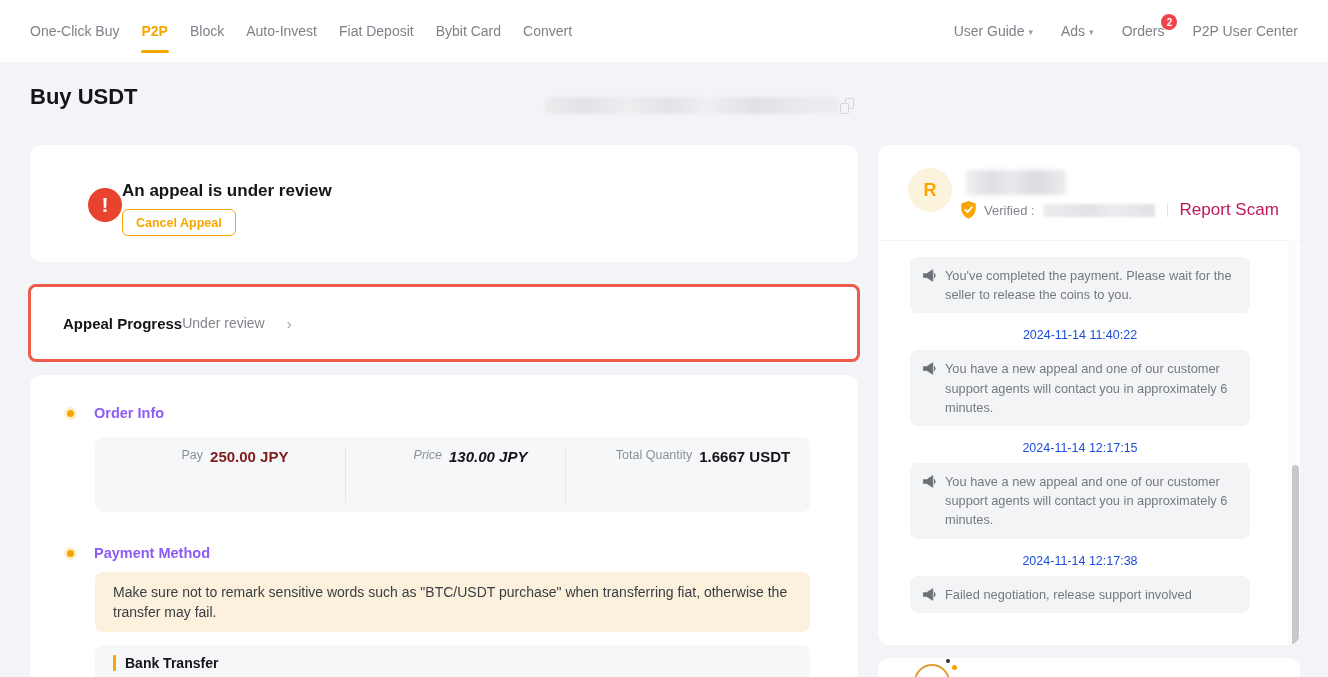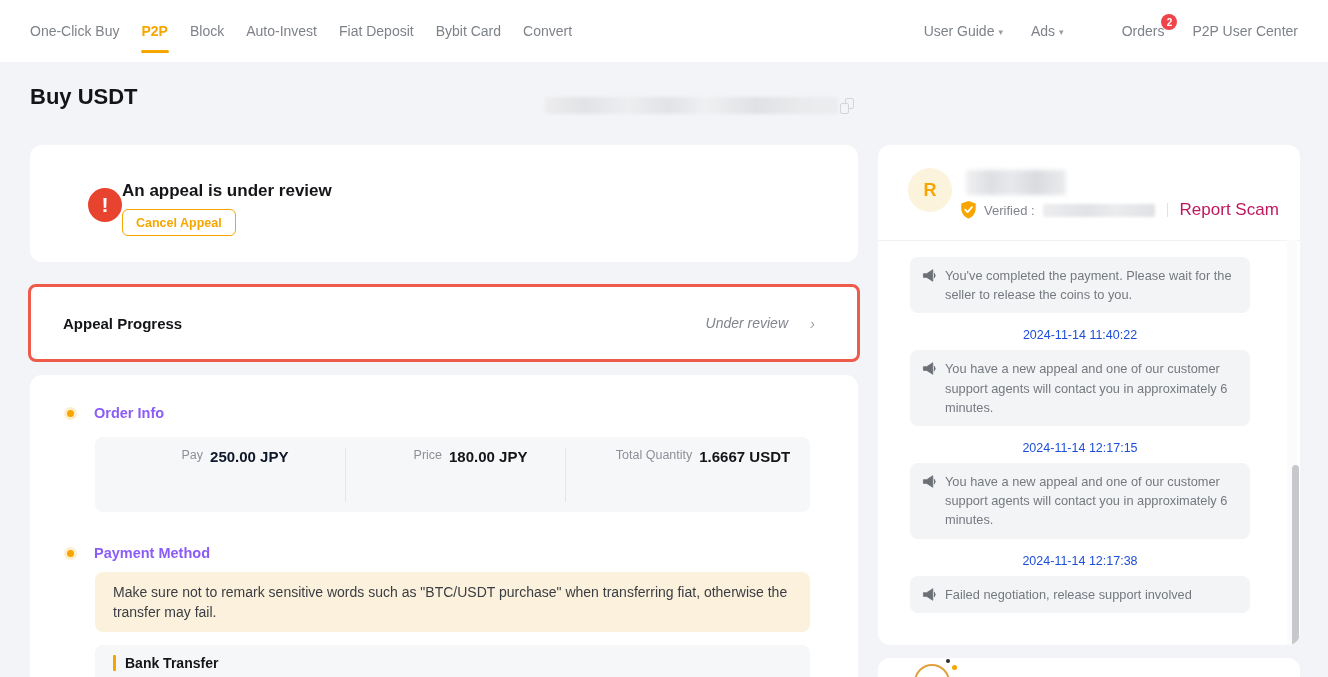--- a/index.html
+++ b/index.html
@@ -10,58 +10,58 @@
   }
   
   .topnav { position:absolute; top:0; left:0; width:1328px; height:62px; background:#ffffff; display:flex; align-items:center; justify-content:space-between; padding:0 30px; }
   .nav-left { display:flex; align-items:center; gap:22px; }
   .nav-item { font-size:14px; color:#7e8289; cursor:pointer; position:relative; white-space:nowrap; padding:20px 0; }
   .nav-item.active { color:#f7a600; font-weight:bold; }
   .nav-item.active::after { content:""; position:absolute; left:50%; transform:translateX(-50%); bottom:6px; width:28px; height:3px; border-radius:2px; background:#f7a600; }
   .nav-right { display:flex; align-items:center; gap:28px; }
   .nav-right .nav-item { padding:0; }
   .caret { font-size:9px; color:#9a9da3; margin-left:4px; vertical-align:1px; }
-  .orders-wrap { position:relative;margin-left:30px; }
+  .orders-wrap { position:relative; }
   .badge { position:absolute; top:-9px; right:-13px; min-width:16px; height:16px; border-radius:8px; background:#ef454a; color:#fff; font-size:10px; font-weight:bold; display:flex; align-items:center; justify-content:center; padding:0 4px; }
   
   .page-title { position:absolute; left:30px; top:84px; font-size:22px; font-weight:bold; color:#141518; }
   .order-no-blur { position:absolute; left:545px; top:97px; width:293px; height:17px; border-radius:3px;
     background:linear-gradient(90deg,#ececee 0%,#e2e3e6 14%,#eceef0 28%,#e1e3e6 42%,#eef0f2 55%,#dfe1e4 72%,#e9ebed 88%,#ececef 100%);
     filter:blur(1.5px); }
   .copy-icon { position:absolute; left:840px; top:98px; width:14px; height:16px; }
   .copy-icon .back,.copy-icon .front { position:absolute; width:9px; height:11px; border:1.5px solid #d3d5d9; border-radius:2px; background:#f3f4f7; }
   .copy-icon .back { right:0; top:0; }
   .copy-icon .front { left:0; bottom:0; }
   
   .card { position:absolute; background:#fff; border-radius:12px; }
   .appeal-card { left:30px; top:145px; width:828px; height:117px; }
   .appeal-icon { position:absolute; left:58px; top:43px; width:34px; height:34px; border-radius:50%; background:#e7432e; color:#fff; display:flex; align-items:center; justify-content:center; font-size:21px; font-weight:bold; }
   .appeal-title { position:absolute; left:92px; top:36px; font-size:17px; font-weight:bold; color:#141518; }
   .cancel-appeal-btn { position:absolute; left:92px; top:64px; height:27px; padding:0 13px; background:#fff; border:1.5px solid #f7a600; border-radius:6px; color:#f7a600; font-size:12.5px; font-weight:bold; font-family:Liberation Sans, sans-serif; cursor:pointer; display:flex; align-items:center; }
   
-  .progress-card { left:28px; top:284px; width:832px; height:78px; border:3px solid #ef5b4b; border-radius:8px; display:flex; align-items:center; justify-content:space-between; padding:0 42px 0 32px; cursor:pointer; }
+  .progress-card { left:28px; top:284px; width:832px; height:78px; border:3px solid #ef5b4b; border-radius:8px; display:flex; align-items:center; justify-content:flex-start; padding:0 42px 0 32px; cursor:pointer; }
   .progress-label { font-size:15px; font-weight:bold; color:#141518; }
-  .progress-status { font-size:14px; color:#81858c; display:flex; align-items:center; gap:22px;font-style:italic; }
+  .progress-status { font-size:14px; color:#81858c; display:flex; align-items:center; gap:22px; }
   .progress-status .chev { font-size:15px; color:#9da1a8; }
   
   .details-card { left:30px; top:375px; width:828px; height:330px; }
   .section-head { position:absolute; display:flex; align-items:center; gap:20px; }
   .dot { width:7px; height:7px; border-radius:50%; background:#f7a600; box-shadow:0 0 0 3px #fdeecd; }
   .section-title { font-size:14.5px; font-weight:bold; color:#8b5cf6; }
   .head-order { left:37px; top:30px; }
   .head-payment { left:37px; top:170px; }
   .info-box { position:absolute; left:65px; top:62px; width:715px; height:75px; background:#f6f7f9; border-radius:8px; display:flex; align-items:center; }
   .info-col { padding-left:30px; display:flex; flex-direction:row; gap:7px; }
   .info-col.c1 { width:250px; }
-  .info-col.c2 { width:220px; border-left:1px solid #e4e6e9; height:54px; justify-content:center; }
+  .info-col.c2 { width:220px; border-left:1px solid #e4e6e9; height:54px; justify-content:center;font-style:italic; }
   .info-col.c3 { flex:1; border-left:1px solid #e4e6e9; height:54px; justify-content:center; }
   .info-col.c1 { height:54px; justify-content:center; }
   .info-label { font-size:12.5px; color:#8c9097; }
   .info-value { font-size:15px; font-weight:bold; color:#141518; }
-  .info-value.green { color:#0f172a;text-align:right; }
+  .info-value.green { color:#7f1d1d;text-align:right; }
   .warning-box { position:absolute; left:65px; top:197px; width:715px; height:60px; background:#fbf1dc; border-radius:8px; padding:10px 18px; font-size:14px; color:#3a3d43; line-height:1.45; display:flex; align-items:center; }
   .bank-box { position:absolute; left:65px; top:270px; width:715px; height:60px; background:#f6f7f9; border-radius:8px; }
   .bank-row { position:absolute; left:18px; top:10px; display:flex; align-items:center; gap:9px; }
   .bank-bar { width:3px; height:16px; background:#f7a600; border-radius:1px; }
   .bank-name { font-size:14px; font-weight:bold; color:#141518; }
   
   .chat-card { left:878px; top:145px; width:422px; height:500px; overflow:hidden; }
   .chat-header { position:relative; height:95px; }
   .avatar { position:absolute; left:30px; top:23px; width:44px; height:44px; border-radius:50%; background:#fcf3dd; color:#f7a600; font-weight:bold; font-size:18px; display:flex; align-items:center; justify-content:center; }
   .name-blur { position:absolute; left:88px; top:25px; width:100px; height:25px; border-radius:3px;
@@ -137,21 +137,21 @@
     <span class="section-title">Order Info</span>
   </div>
 
   <div class="info-box">
     <div class="info-col c1">
       <span class="info-label">Pay</span>
       <span class="info-value green">250.00 JPY</span>
     </div>
     <div class="info-col c2">
       <span class="info-label">Price</span>
-      <span class="info-value">180.00 JPY</span>
+      <span class="info-value">130.00 JPY</span>
     </div>
     <div class="info-col c3">
       <span class="info-label">Total Quantity</span>
       <span class="info-value">1.6667 USDT</span>
     </div>
   </div>
 
   <div class="section-head head-payment">
     <span class="dot"></span>
     <span class="section-title">Payment Method</span>

